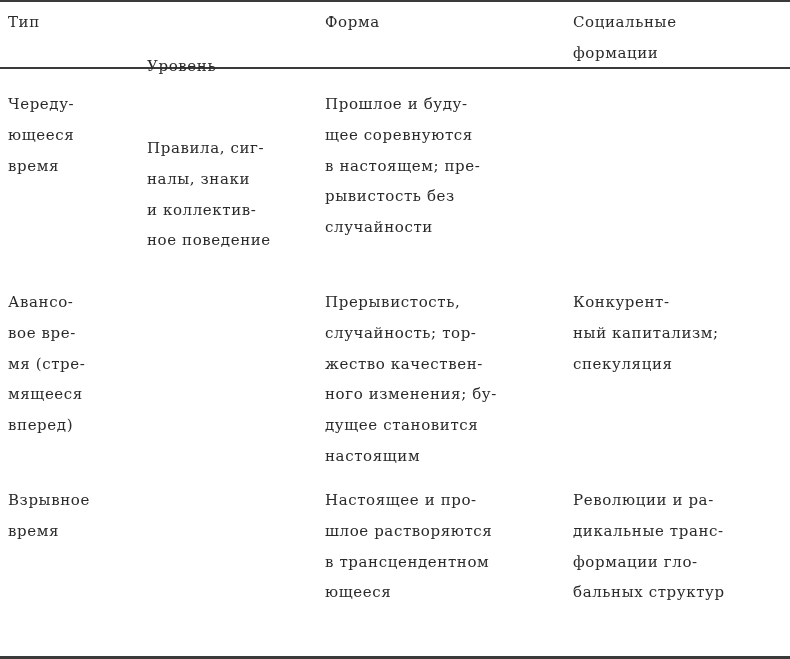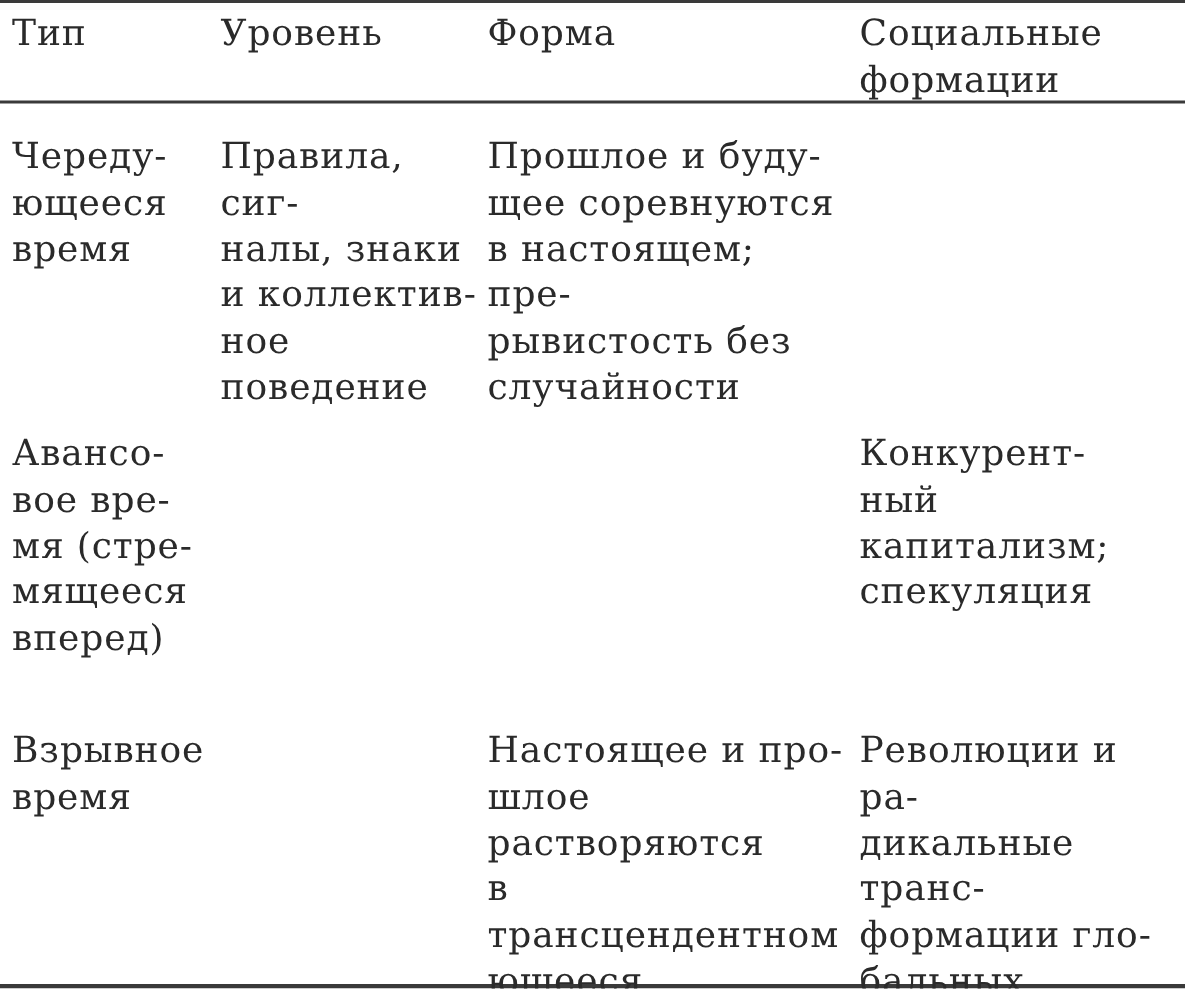--- a/index.html
+++ b/index.html
@@ -28,29 +28,29 @@
   .row {
     display: flex;
     position: relative;
   }
   .header {
     height: 67px;
     border-bottom: 2px solid #3a3a3a;
     box-sizing: border-box;
   }
   .cell {
-    font-size: 24px;
+    font-size: 15px;
     line-height: 30.8px;
     letter-spacing: 0.6px;
     white-space: pre-line;
     box-sizing: border-box;
   }
   .header .cell { padding-top: 5px; }
   .c1 { position: absolute; left: 8px;   width: 135px; }
-  .c2 { position: absolute; left: 147px; width: 175px; }
+  .c2 { position: absolute; left: 147px; width: 175px; margin-top: 44px; }
   .c3 { position: absolute; left: 325px; width: 240px; }
   .c4 { position: absolute; left: 573px; width: 217px; }
   .body-row .cell { padding-top: 20px; }
   .r1 { height: 198px; }
   .r2 { height: 198px; text-decoration: underline; }
   .r3 { height: 192px; }
 </style>
 </head>
 <body>
 
@@ -78,20 +78,26 @@
 рывистость без
 случайности</div>
   </div>
 
   <div class="row body-row r2">
     <div class="cell c1">Авансо-
 вое вре-
 мя (стре-
 мящееся
 вперед)</div>
+    <div class="cell c3">Прерывистость,
+случайность; тор-
+жество качествен-
+ного изменения; бу-
+дущее становится
+настоящим</div>
     <div class="cell c4">Конкурент-
 ный капитализм;
 спекуляция</div>
   </div>
 
   <div class="row body-row r3">
     <div class="cell c1">Взрывное
 время</div>
     <div class="cell c3">Настоящее и про-
 шлое растворяются

